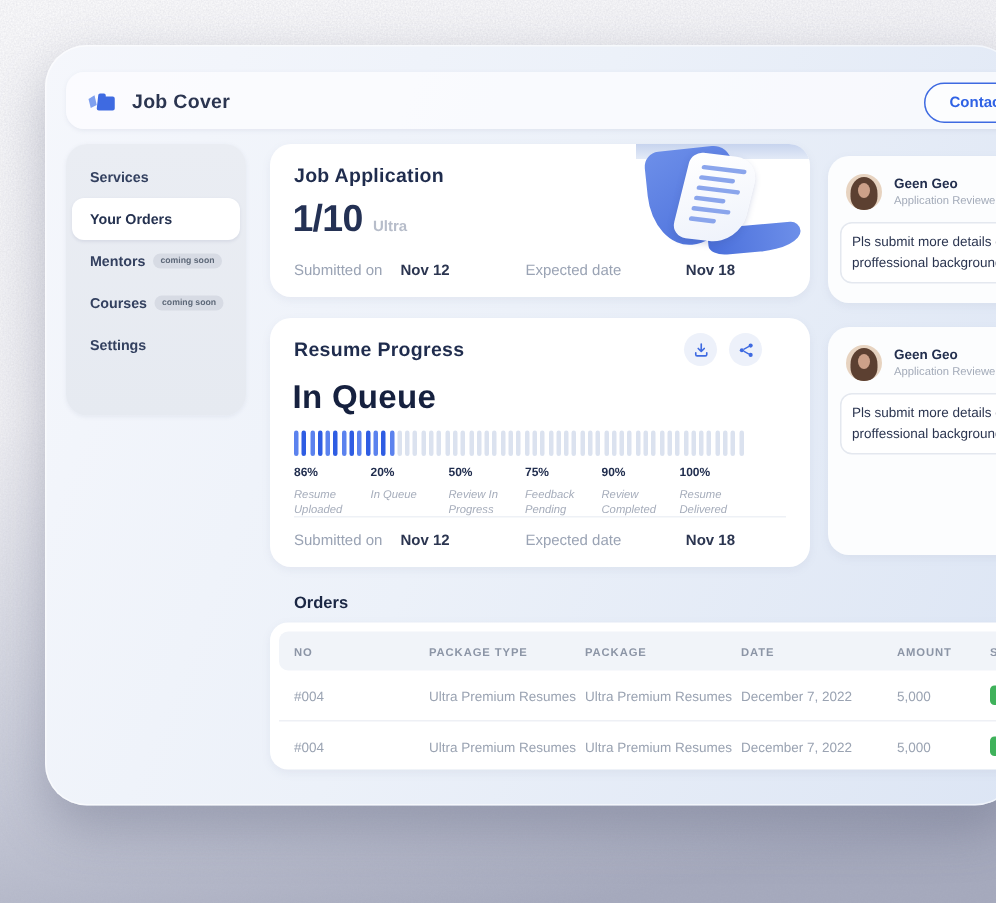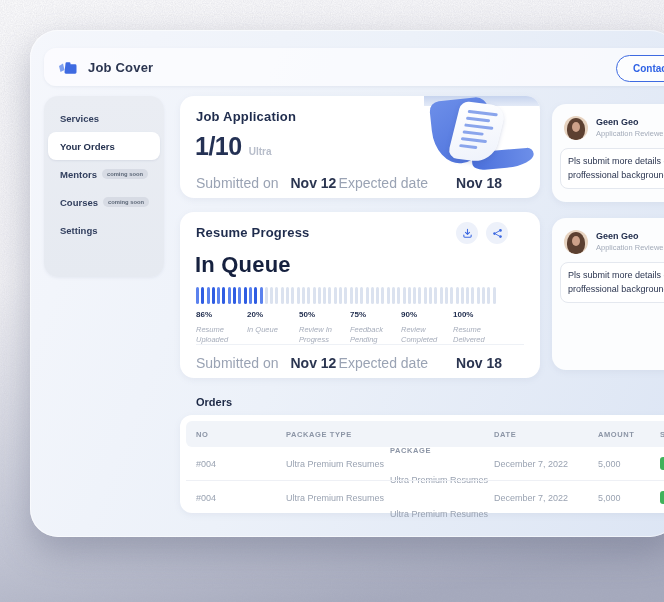--- a/index.html
+++ b/index.html
@@ -28,24 +28,24 @@
 
   
   .card { position:absolute; background:#ffffff; border-radius:14px; box-shadow:0 2px 6px rgba(130,140,170,.10); }
   .card-title { position:absolute; left:16px; top:13px; font-size:13px; font-weight:700; color:#1f2c4d; letter-spacing:.2px; }
 
   
   .job-card { left:150px; top:66px; width:360px; height:102px; overflow:hidden; }
   .days-row { position:absolute; left:15px; top:36px; display:flex; align-items:baseline; gap:7px; }
   .days-val { font-size:25px; font-weight:700; color:#243154; letter-spacing:-.5px; }
   .days-unit { font-size:10px; color:#b7bdca; font-weight:600; }
-  .card-foot { position:absolute; left:16px; right:0; bottom:11px; height:12px; font-size:14px; }
+  .card-foot { position:absolute; left:16px; right:12px; bottom:11px; height:12px; font-size:10px; }
   .foot-label { color:#9aa3b4; }
   .foot-val { color:#2b3550; font-weight:600; margin-left:12px; }
-  .foot-right { position:absolute; right:38px; top:0; display:flex; gap:12px; align-items:flex-end; }
+  .foot-right { position:absolute; right:38px; top:0; display:flex; gap:27px; align-items:flex-end; }
   .foot-right .foot-val { margin-left:16px; font-weight:700; }
 
   
   .illus { position:absolute; right:0; top:0; width:116px; height:74px; }
   .illus .strip { position:absolute; left:0; right:0; top:0; height:10px; background:linear-gradient(180deg,#c7d4ee,#e3eaf7); }
   .illus .blob { position:absolute; left:8px; top:3px; width:58px; height:64px; background:linear-gradient(150deg,#6d8fe9,#4a6fdb); border-radius:10px 12px 55% 45% / 10px 12px 60% 55%; transform:rotate(-6deg); }
   .illus .curl { position:absolute; right:6px; bottom:2px; width:62px; height:18px; background:linear-gradient(90deg,#4a6fdb,#6d8fe9); border-radius:4px 10px 70% 30% / 4px 10px 100% 60%; transform:rotate(-5deg); }
   .illus .page { position:absolute; left:30px; top:7px; width:46px; height:58px; background:linear-gradient(160deg,#ffffff,#eef2fb); border-radius:8px 16px 20px 10px; transform:rotate(7deg) skewX(-7deg); box-shadow:0 2px 4px rgba(70,90,160,.25); padding:8px 7px 0 9px; }
   .illus .page i { display:block; height:2.5px; border-radius:2px; background:#8aa5ec; margin-bottom:4.5px; }
   .illus .page i:nth-child(2){width:80%;} .illus .page i:nth-child(3){width:95%;} .illus .page i:nth-child(4){width:70%;} .illus .page i:nth-child(5){width:88%;} .illus .page i:nth-child(6){width:60%;}
@@ -76,21 +76,21 @@
   .prog-divider { position:absolute; left:16px; right:16px; bottom:33px; border-top:1px solid #eef1f6; }
 
   
   .orders-title { position:absolute; left:166px; top:366px; font-size:11px; font-weight:700; color:#1b2744; }
   .table-card { left:150px; top:385px; width:524px; height:98px; border-radius:12px; padding:6px; }
   .thead { position:relative; height:26px; background:#f1f4f9; border-radius:6px; }
   .th { position:absolute; top:9px; font-size:7.5px; font-weight:600; color:#8c95a6; letter-spacing:.6px; text-transform:uppercase; white-space:nowrap; }
   .trow { position:relative; height:33px; }
   .trow + .trow { border-top:1px solid #eef0f5; }
   .td { position:absolute; top:12px; font-size:9px; color:#9aa3b2; white-space:nowrap; }
-  .c0{left:10px;} .c1{left:100px;} .c2{left:204px;margin-top:16px;} .c3{left:308px;} .c4{left:412px;} .c5{left:474px;}
+  .c0{left:10px;} .c1{left:100px;} .c2{left:204px;} .c3{left:308px;} .c4{left:412px;} .c5{left:474px;}
   .status-badge { position:absolute; left:474px; top:10px; width:30px; height:13px; border-radius:3px; background:#3fb25b; }
 </style>
 </head>
 <body>
 
 <svg class="noise" width="664" height="602">
   <filter id="grain">
       <feTurbulence type="fractalNoise" baseFrequency="0.9" numOctaves="2" stitchTiles="stitch"></feTurbulence>
   <feColorMatrix type="matrix" values="0 0 0 0 0.1  0 0 0 0 0.1  0 0 0 0 0.2  0 0 0 0.7 0"></feColorMatrix>
     </filter>

